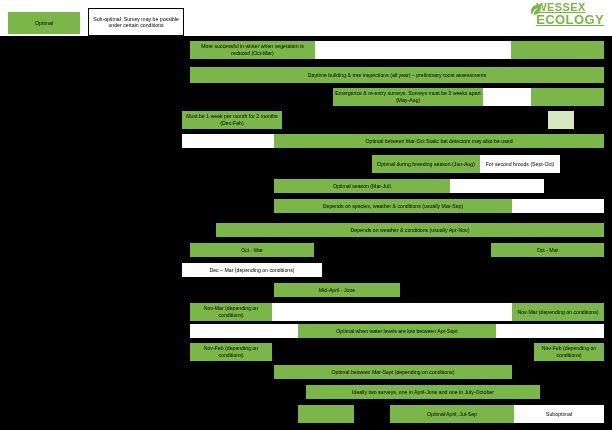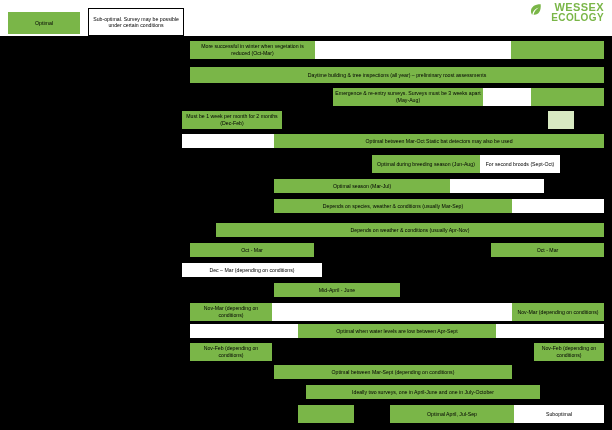--- a/index.html
+++ b/index.html
@@ -25,40 +25,40 @@
     left: 0;
     top: 0;
     width: 612px;
     height: 36px;
     background: #ffffff;
   }
   .logo {
     position: absolute;
     right: 8px;
     top: 2px;
-    text-align: right;
     line-height: 1.02;
     color: #6cb33f;
+    text-decoration: underline;
   }
   .logo .leaf {
     position: absolute;
     right: 62px;
     top: 1px;
     width: 13px;
     height: 13px;
   }
   .logo .l1 {
     font-size: 11px;
     font-weight: bold;
     letter-spacing: 0.4px;
     color: #7ab648;
     display: block;
   }
   .logo .l2 {
-    font-size: 10px;
+    font-size: 13px;
     font-weight: bold;
     letter-spacing: 0.4px;
     color: #7ab648;
     display: block;
   }
   .key-box {
     position: absolute;
     box-sizing: border-box;
     font-size: 5.2px;
     color: #000000;

